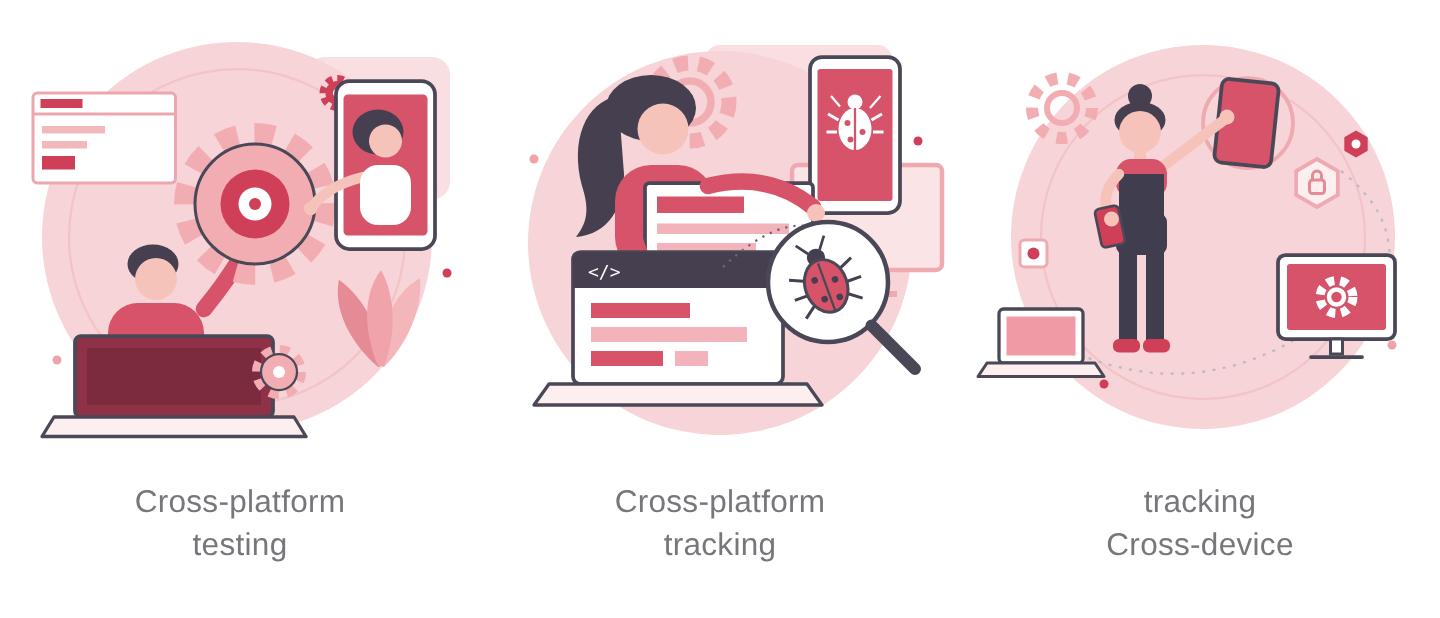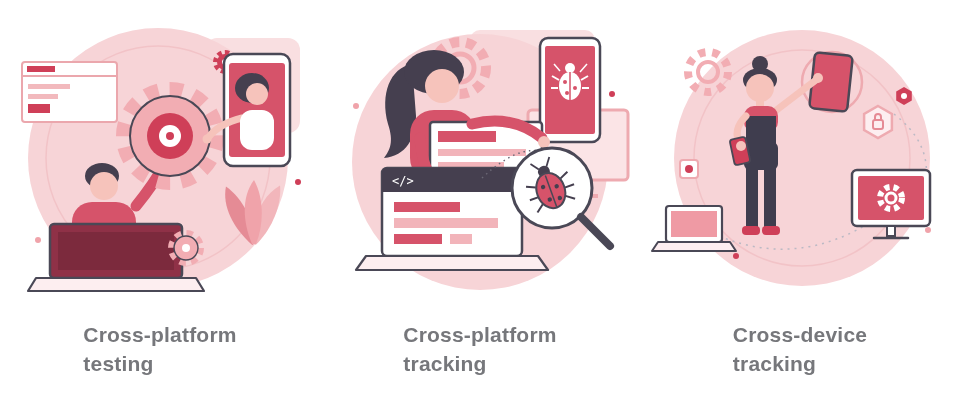--- a/index.html
+++ b/index.html
@@ -4,22 +4,22 @@
 <style>
   html,body{margin:0;padding:0;background:#ffffff;}
   .stage{
     width:960px;height:412px;background:#ffffff;overflow:hidden;
     display:flex;justify-content:center;align-items:flex-start;
     font-family:"Liberation Sans", sans-serif;
   }
   .panel{width:320px;display:flex;flex-direction:column;align-items:center;}
   .panel svg{display:block;margin-top:10px;}
   .caption{
-    margin-top:10px;color:#76777b;
-    font-size:21px;line-height:29px;font-weight:700;
+    margin-top:10px;text-align:center;color:#76777b;
+    font-size:21px;line-height:29px;font-weight:400;
     letter-spacing:0.2px;
   }
 </style>
 </head>
 <body>
 
 <div class="stage">
 
   <div class="panel">
     <svg width="320" height="300" viewBox="0 0 320 300">
@@ -253,18 +253,18 @@
         <rect x="44" y="168" width="18" height="9" rx="4" fill="#cf3f58"></rect>
         <path d="M28,58 Q14,72 22,86" fill="none" stroke="#f6c3bb" stroke-width="7" stroke-linecap="round"></path>
         <rect x="14" y="80" width="16" height="26" rx="3" fill="#cf3f58" stroke="#4a4856" stroke-width="1.8" transform="rotate(-12 22 93)"></rect>
         <circle cx="23" cy="88" r="5" fill="#f6c3bb"></circle>
       </g>
 
       <circle cx="288" cy="220" r="3" fill="#f0a3aa"></circle>
       <circle cx="96" cy="246" r="3" fill="#cf3f58"></circle>
     </svg>
     <div class="caption">
+      <div>tracking</div>
       <div>Cross-device</div>
-      <div>tracking</div>
     </div>
   </div>
 
 </div>
 
 </body></html>

